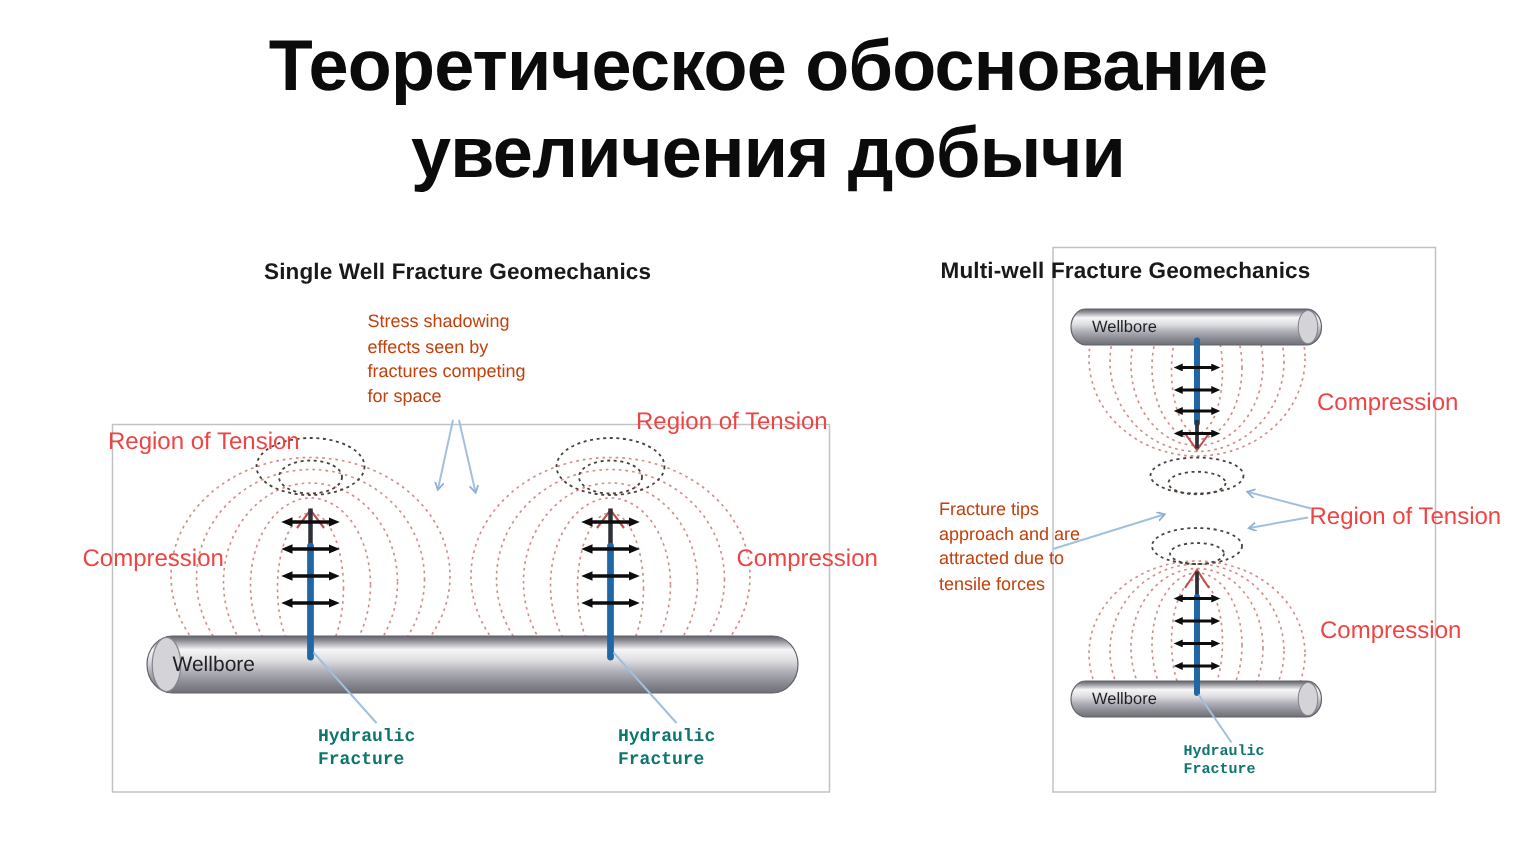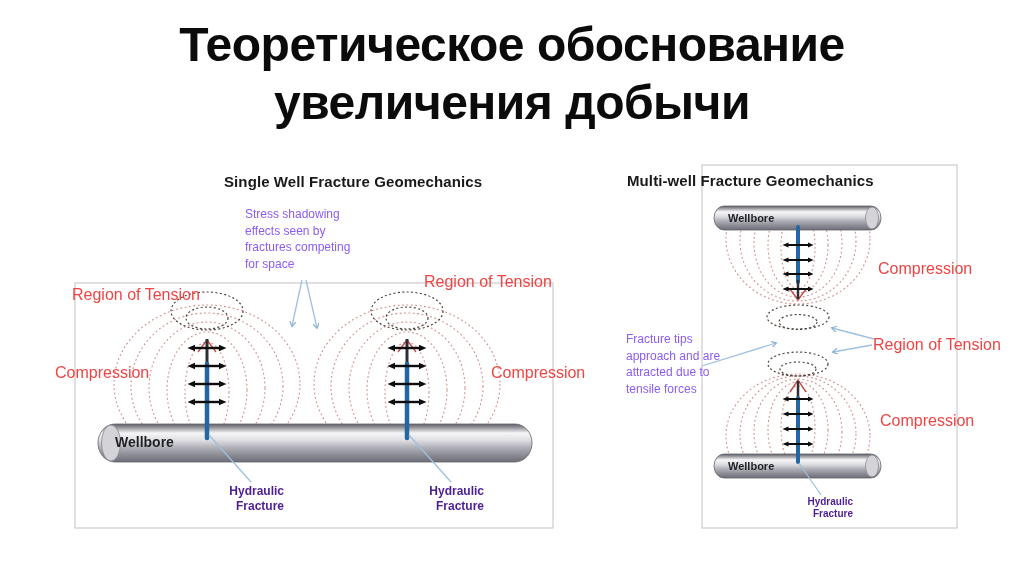--- a/index.html
+++ b/index.html
@@ -3,23 +3,23 @@
 <meta charset="utf-8">
 <style>
   html,body{margin:0;padding:0;background:#ffffff;}
   .slide{position:relative;width:1024px;height:574px;background:#ffffff;overflow:hidden;
          font-family:"Liberation Sans",sans-serif;}
   .gfx{position:absolute;left:0;top:0;}
   .label{position:absolute;white-space:pre-line;color:#ef4444;font-size:16px;line-height:1.4;}
   .slide-title{left:0;top:16px;width:1024px;text-align:center;color:#0b0b0b;
                font-weight:bold;font-size:48px;line-height:58px;letter-spacing:-0.5px;}
   .diag-title{font-weight:bold;font-size:15px;color:#191919;letter-spacing:0.1px;}
-  .note{font-size:12px;line-height:16.5px;color:#8b5cf6;}
-  .wb{font-weight:bold;color:#1f1f26;}
-  .hf{font-weight:bold;color:#4c1d95;text-align:right;line-height:15px;font-size:12px;}
+  .note{font-size:12px;line-height:16.5px;color:#c2410c;}
+  .wb{font-weight:normal;color:#1f1f26;}
+  .hf{font-weight:bold;color:#0f766e;text-align:left;line-height:15px;font-size:12px;font-family:Liberation Mono, monospace;}
   .hf-small{font-size:10px;line-height:12px;}
 </style>
 </head>
 <body>
 
 <div class="slide">
 
   <svg class="gfx" width="1024" height="574" viewBox="0 0 1024 574">
     <defs>
       <linearGradient id="pipe" x1="0" y1="0" x2="0" y2="1">
@@ -175,21 +175,21 @@
         <line x1="874" y1="339" x2="832" y2="328" marker-end="url(#mC)"></line>
         <line x1="872" y1="345" x2="833" y2="352" marker-end="url(#mC)"></line>
         <line x1="702" y1="366" x2="776" y2="343" marker-end="url(#mC)"></line>
       </g>
     </g>
   </svg>
 
   <div class="label slide-title">Теоретическое обоснование
 увеличения добычи</div>
 
-  <div class="label diag-title" style="left:176px;top:171px;margin-left:48px;">Single Well Fracture Geomechanics</div>
+  <div class="label diag-title" style="left:176px;top:171px;">Single Well Fracture Geomechanics</div>
   <div class="label note" style="left:245px;top:206px;">Stress shadowing
 effects seen by
 fractures competing
 for space</div>
   <div class="label" style="left:72px;top:284px;">Region of Tension</div>
   <div class="label" style="left:424px;top:271px;">Region of Tension</div>
   <div class="label" style="left:55px;top:362px;">Compression</div>
   <div class="label" style="left:491px;top:362px;">Compression</div>
   <div class="label wb" style="left:115px;top:433px;font-size:14px;">Wellbore</div>
   <div class="label hf" style="left:212px;top:484px;width:72px;">Hydraulic

